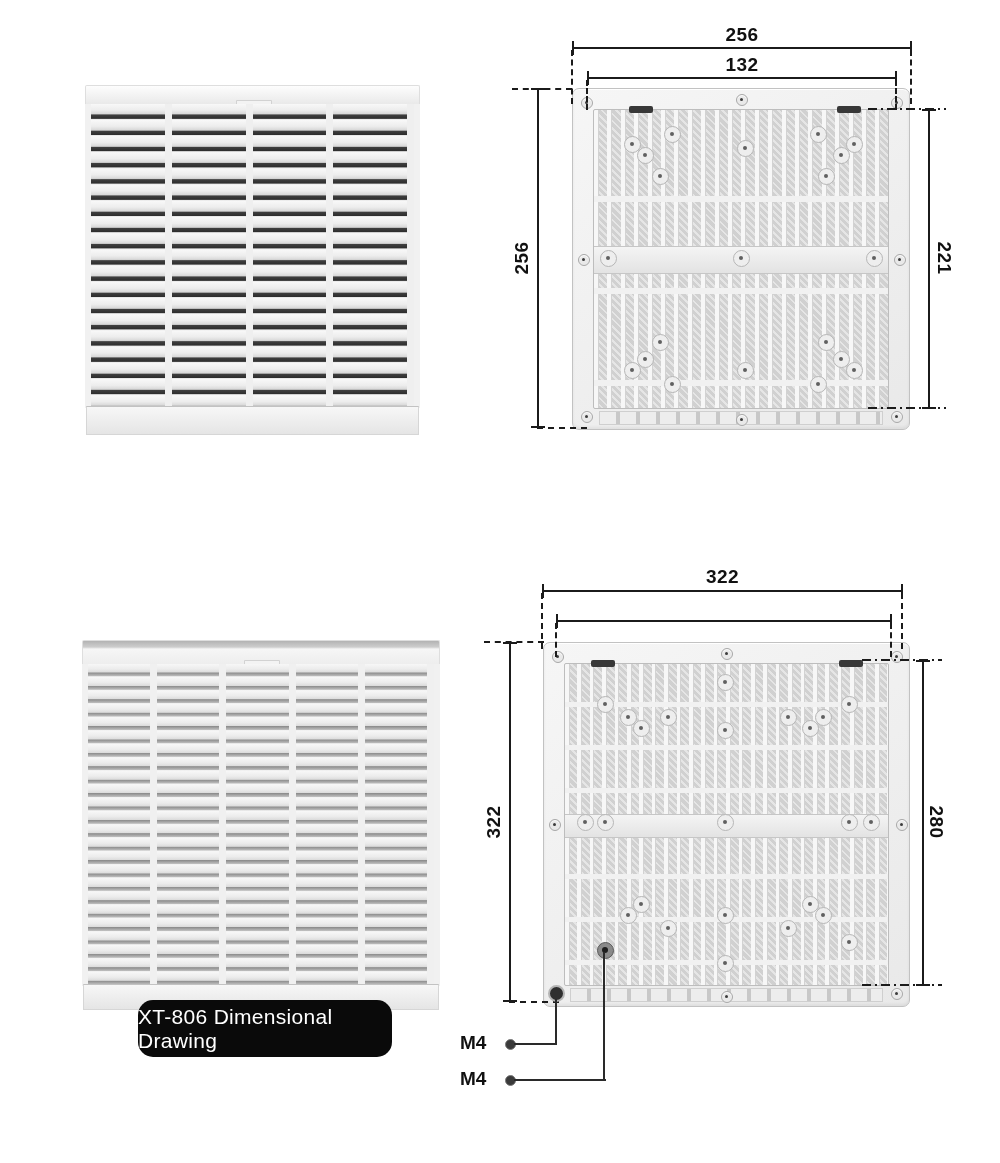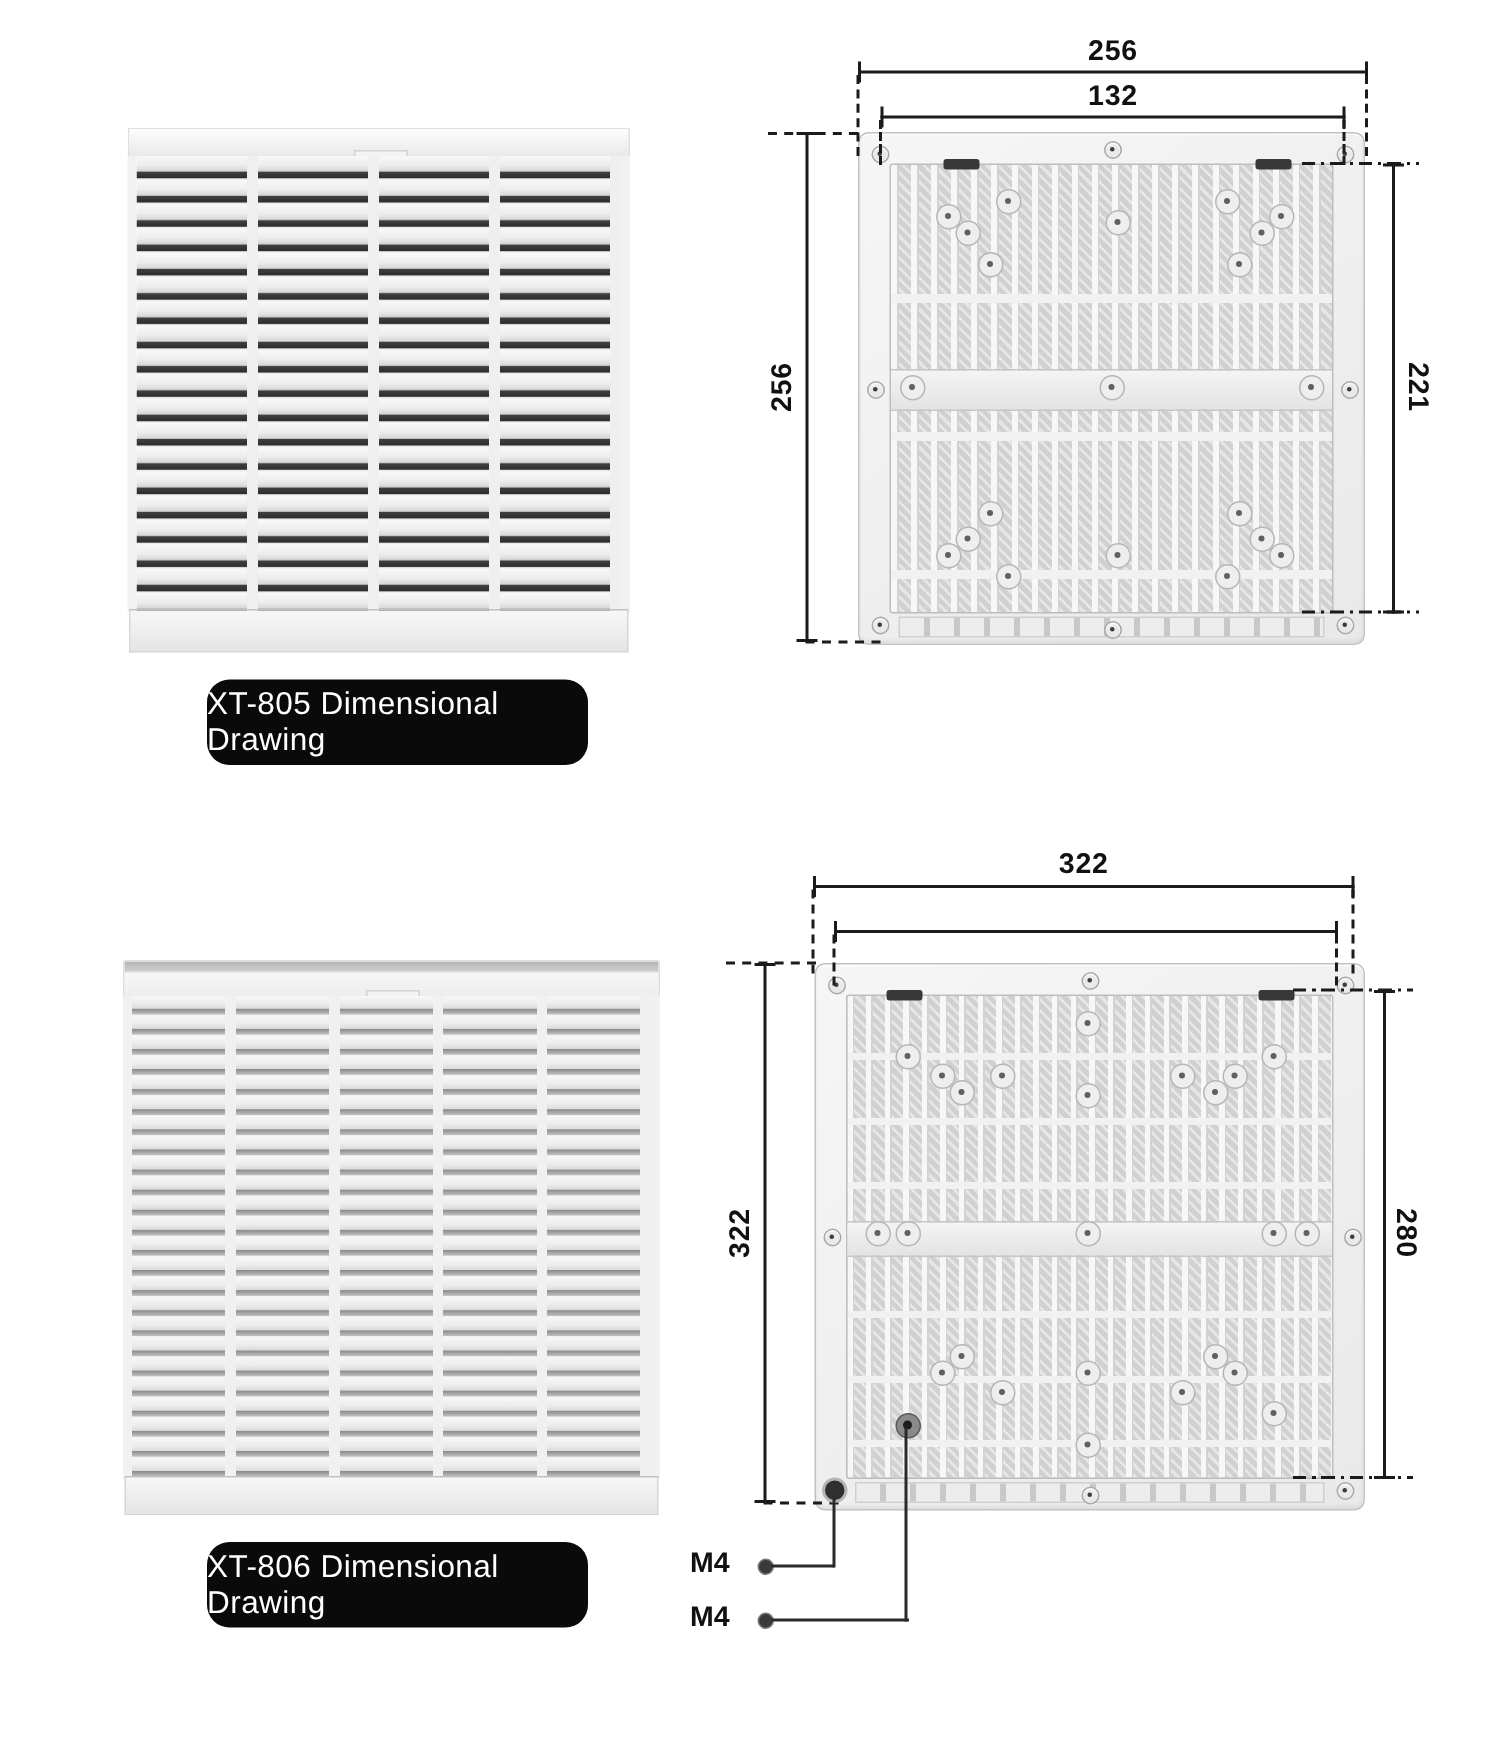--- a/index.html
+++ b/index.html
@@ -86,21 +86,21 @@
            height:22px;line-height:22px;letter-spacing:0.5px;}
   .vert{width:60px;}
   .vert-l{transform:rotate(-90deg);}
   .vert-r{transform:rotate(90deg);}
 
   
   .plaque{position:absolute;left:138px;width:254px;height:57px;background:#0a0a0a;color:#ffffff;
           border-radius:15px;display:flex;align-items:center;justify-content:center;
           font-size:21px;letter-spacing:0.3px;}
   #plaque805{top:453px;}
-  #plaque806{top:1028px;}
+  #plaque806{top:1000px;}
 
   
   .m4-label{position:absolute;font-weight:bold;font-size:19px;color:#111111;}
   .leader-dot{position:absolute;width:9px;height:9px;border-radius:50%;background:#3a3a3a;border:1px solid #7a7a7a;}
   .leader-line-h{position:absolute;height:2px;background:#2a2a2a;}
   .leader-line-v{position:absolute;width:2px;background:#2a2a2a;}
   .corner-hole{position:absolute;width:13px;height:13px;border-radius:50%;background:#2f2f2f;border:2px solid #b5b5b5;}
 </style>
 </head>
 <body>
@@ -166,23 +166,20 @@
   <div class="dl-v" style="left:537px;top:88px;height:340px;"></div>
   <span class="dim-num vert vert-l" style="left:492px;top:247px;">256</span>
   <div class="dash-h" style="left:512px;top:88px;width:60px;"></div>
   <div class="dash-h" style="left:537px;top:427px;width:50px;"></div>
 
   <div class="dl-v" style="left:928px;top:109px;height:300px;"></div>
   <span class="dim-num vert vert-r" style="left:914px;top:247px;">221</span>
   <div class="dd-h" style="left:868px;top:108px;width:78px;"></div>
   <div class="dd-h" style="left:868px;top:407px;width:78px;"></div>
 
-  <div id="plaque805" class="plaque">
-    <span>XT-805 Dimensional Drawing</span>
-  </div>
 
   <div id="front806" class="photo">
     <div class="g-cap">
         <span class="tab"></span>
       </div>
     <div class="g-louvers"></div>
     <div class="g-base"></div>
   </div>
 
   <div id="back806" class="backview">

